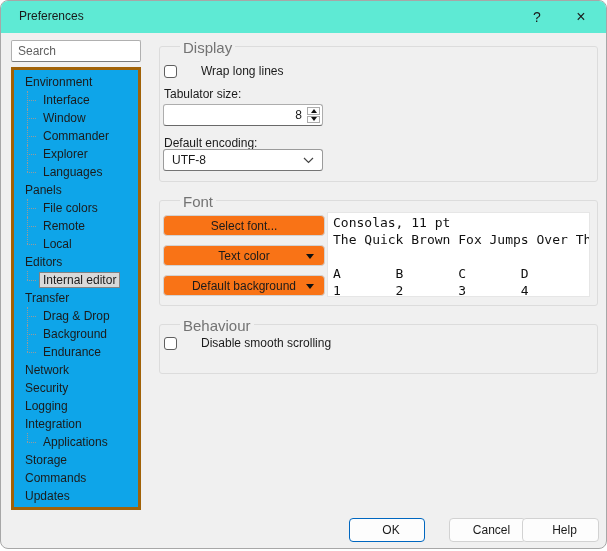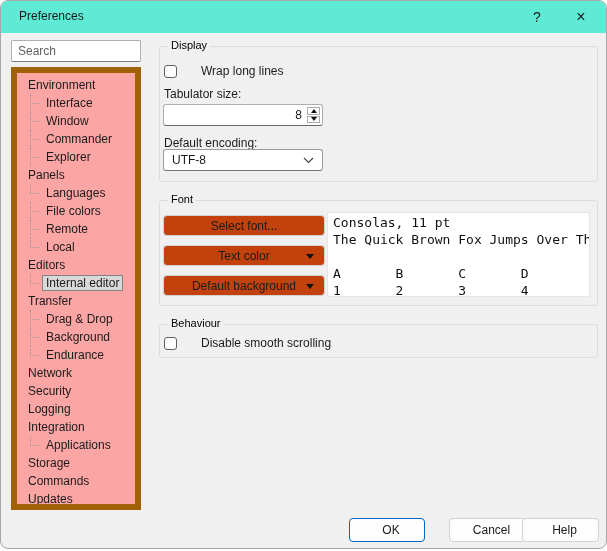--- a/index.html
+++ b/index.html
@@ -17,56 +17,56 @@
   .tb-close{right:4px;font-size:16px;}
   
   .search{
     position:absolute;left:10px;top:39px;width:130px;height:22px;
     border:1px solid #b0b0b0;border-bottom-color:#7a7a7a;border-radius:2px;
     background:#fff;font-size:12px;padding:0 6px;color:#1b1b1b;outline:none;
   }
   .search::placeholder{color:#606060;}
   .tree{
     position:absolute;left:10px;top:66px;width:130px;height:443px;
-    background:#fca5a5;border:6px solid #a16207;overflow:hidden;padding-top:3px;
+    background:#0ea5e9;border:3px solid #a16207;overflow:hidden;padding-top:3px;
   }
   .tree-item{height:18px;display:flex;align-items:center;padding-left:7px;font-size:12px;color:#1b1b1b;cursor:default;}
   .conn{position:relative;width:18px;height:100%;flex:none;}
   .conn::before{content:'';position:absolute;left:6px;top:0;height:100%;border-left:1px dotted #9a9a9a;}
   .conn.last::before{height:50%;}
   .conn::after{content:'';position:absolute;left:6px;top:50%;width:9px;border-top:1px dotted #9a9a9a;}
   .tree-label{padding:0 3px;border:1px solid transparent;white-space:nowrap;}
   .tree-label.selected{background:#d9d9d9;border-color:#838383;}
   
   .group{position:absolute;left:158px;width:439px;border:1px solid #dcdcdc;border-radius:3px;}
-  .group-label{position:absolute;top:-8px;left:8px;background:#f0f0f0;padding:0 3px;font-size:11px;color:#000000;}
+  .group-label{position:absolute;top:-8px;left:20px;background:#f0f0f0;padding:0 3px;font-size:15px;color:#737373;}
   .g-display{top:45px;height:136px;}
   .g-font{top:199px;height:106px;}
-  .g-behaviour{top:323px;height:34px;}
+  .g-behaviour{top:323px;height:50px;}
   
   .cb-row{position:absolute;display:flex;align-items:center;gap:24px;font-size:12px;color:#1b1b1b;cursor:default;}
   .cb{width:13px;height:13px;background:#fff;border:1px solid #5f5f5f;border-radius:3px;flex:none;}
   .field-label{position:absolute;font-size:12px;color:#1b1b1b;}
   .spin{
     position:absolute;left:162px;top:103px;width:160px;height:22px;background:#fff;
     border:1px solid #adadad;border-bottom-color:#696969;border-radius:3px;
   }
   .spin-value{position:absolute;right:20px;top:3px;font-size:12px;color:#1b1b1b;}
   .spinner{position:absolute;right:2px;top:2px;bottom:2px;width:13px;display:flex;flex-direction:column;gap:1px;}
   .spin-btn{flex:1;border:1px solid #ababab;background:#fdfdfd;display:flex;align-items:center;justify-content:center;}
   .tri-up{width:0;height:0;border-left:3px solid transparent;border-right:3px solid transparent;border-bottom:4px solid #111;}
   .tri-down{width:0;height:0;border-left:3px solid transparent;border-right:3px solid transparent;border-top:4px solid #111;}
   .combo{
     position:absolute;left:162px;top:148px;width:160px;height:22px;background:#fff;
     border:1px solid #9b9b9b;border-bottom-color:#757575;border-radius:3px;
     display:flex;align-items:center;font-size:12px;color:#1b1b1b;padding:0 8px;cursor:default;
   }
   .combo .chev{margin-left:auto;display:flex;}
   .btn{
-    position:absolute;left:162px;width:162px;height:21px;background:#c2410c;
+    position:absolute;left:162px;width:162px;height:21px;background:#f97316;
     border:1px solid #d2d2d2;border-radius:4px;font-size:12px;color:#1b1b1b;
     display:flex;align-items:center;justify-content:center;cursor:default;
   }
   .btn .caret{position:absolute;right:10px;top:8px;width:0;height:0;
     border-left:4px solid transparent;border-right:4px solid transparent;border-top:5px solid #111;}
   .b-selectfont{top:214px;}
   .b-textcolor{top:244px;}
   .b-background{top:274px;}
   .preview{
     position:absolute;left:326px;top:211px;width:263px;height:85px;background:#fff;
@@ -113,25 +113,25 @@
       </div>
       <div class="tree-item">
         <span class="conn"></span>
         <span class="tree-label">Commander</span>
       </div>
       <div class="tree-item">
         <span class="conn"></span>
         <span class="tree-label">Explorer</span>
       </div>
       <div class="tree-item">
+        <span class="conn last"></span>
+        <span class="tree-label">Languages</span>
+      </div>
+      <div class="tree-item">
         <span class="tree-label">Panels</span>
-      </div>
-      <div class="tree-item">
-        <span class="conn last"></span>
-        <span class="tree-label">Languages</span>
       </div>
       <div class="tree-item">
         <span class="conn"></span>
         <span class="tree-label">File colors</span>
       </div>
       <div class="tree-item">
         <span class="conn"></span>
         <span class="tree-label">Remote</span>
       </div>
       <div class="tree-item">

